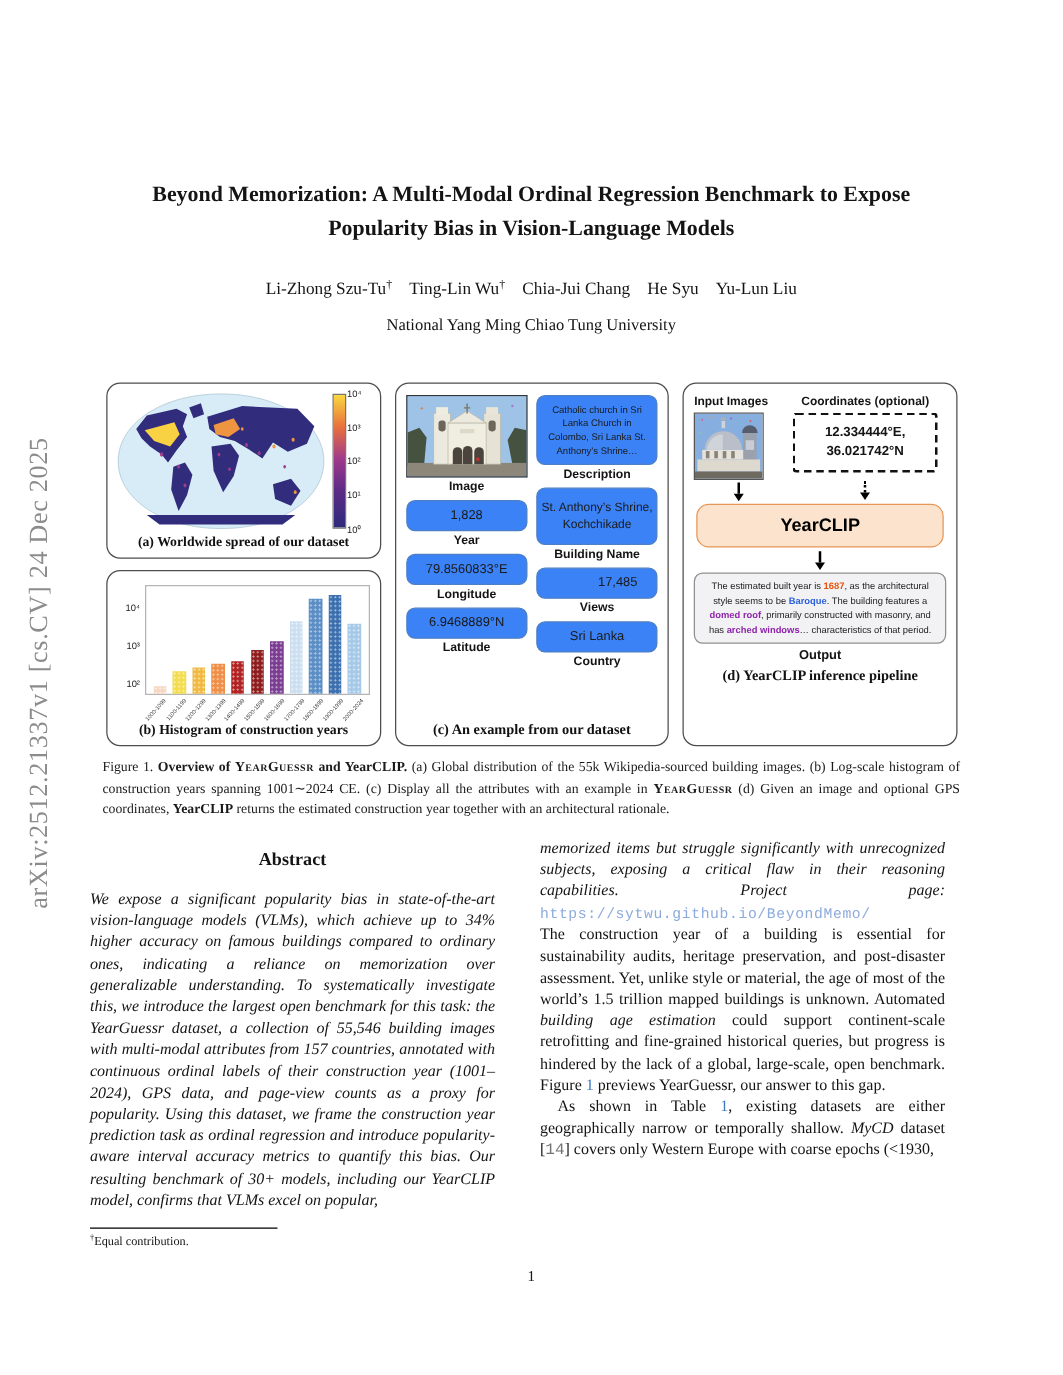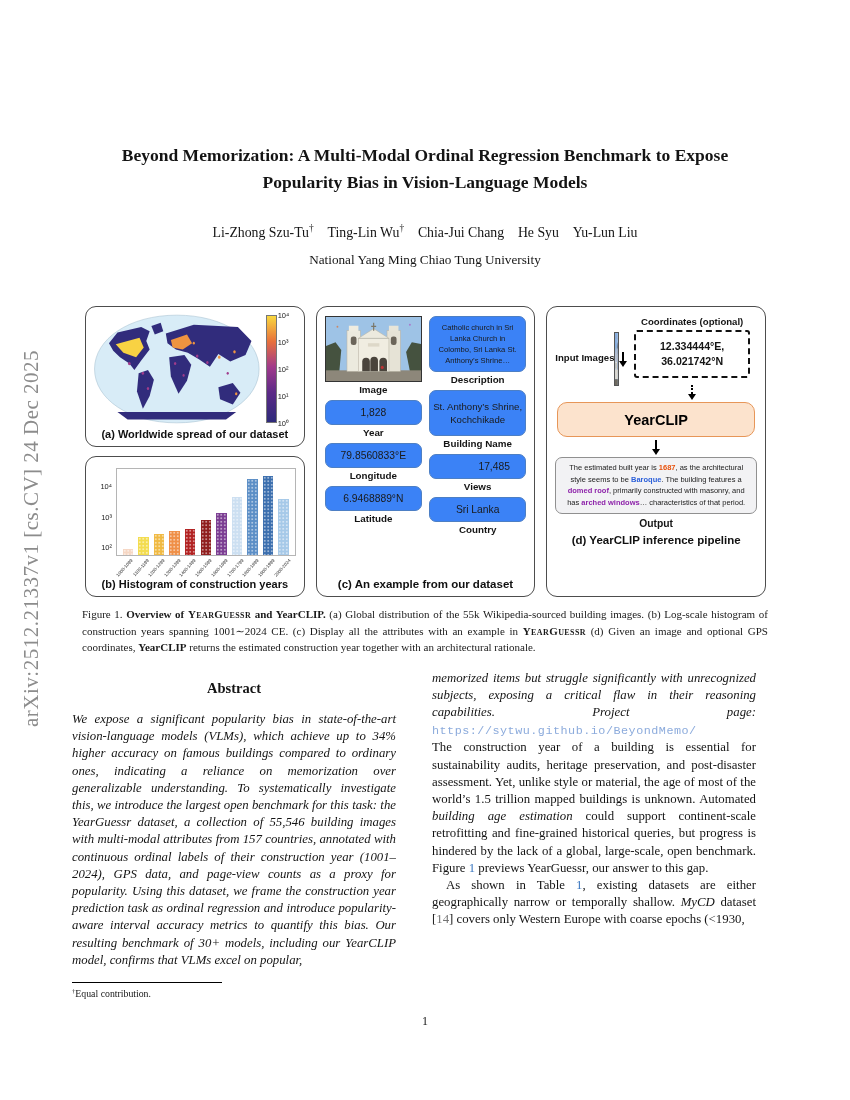--- a/index.html
+++ b/index.html
@@ -34,21 +34,21 @@
     position:absolute;top:306px;left:85px;width:681px;height:291px;
     display:flex;gap:11px;font-family:"Liberation Sans", sans-serif;
   }
   .fig-col1{width:220px;display:flex;flex-direction:column;gap:9px;}
   .panel{
     border:1.6px solid #4d4d4d;border-radius:11px;background:#fff;
     box-sizing:border-box;padding:6px;position:relative;
   }
   .panel-cap{
     text-align:center;font-weight:700;font-size:11px;color:#111;
-    font-family:Liberation Sans, sans-serif;
+    font-family:Liberation Serif, serif;
   }
   
   .panel-a{height:141px;display:flex;flex-direction:column;}
   .pa-body{flex:1;display:flex;gap:4px;align-items:stretch;}
   .pa-map{flex:1;}
   .pa-map svg{width:100%;height:100%;}
   .colorbar-wrap{width:32px;position:relative;margin:2px 0;}
   .colorbar{
     position:absolute;left:0;top:0;bottom:0;width:9px;
     border:0.6px solid #777;
@@ -84,21 +84,21 @@
     display:flex;align-items:center;justify-content:center;text-align:center;
     font-size:10.3px;color:#1a1a1a;padding:2px 3px;box-sizing:border-box;
   }
   .cbox.small{font-size:7.6px;line-height:1.45;}
   .pc-img{width:100%;height:66px;border:1px solid #333;box-sizing:border-box;background:#9ec3e6;}
   .pc-img svg{width:100%;height:100%;display:block;}
   .panel-c .panel-cap{font-size:11.5px;margin-top:4px;}
   
   .panel-d{width:220px;display:flex;flex-direction:column;padding:9px 8px 6px;}
   .d-cols{display:flex;}
-  .d-left{width:72px;display:flex;flex-direction:row;align-items:center;}
+  .d-left{width:72px;display:flex;flex-direction:column;}
   .d-right{flex:1;display:flex;flex-direction:column;align-items:center;}
   .d-toplabel{font-weight:700;font-size:9.6px;margin-bottom:3px;white-space:nowrap;}
   .d-img{width:56px;height:54px;border:1px solid #555;box-sizing:border-box;}
   .d-img svg{width:100%;height:100%;display:block;}
   .coord-box{
     border:2px dashed #111;border-radius:3px;background:#fff;
     width:112px;height:44px;display:flex;align-items:center;justify-content:center;
     font-weight:700;font-size:10.6px;text-align:center;line-height:1.45;
   }
   .arr{display:flex;flex-direction:column;align-items:center;margin:2px 0 1px;}
@@ -121,21 +121,21 @@
   .panel-d .panel-cap{font-size:11.5px;margin-top:3px;}
   
   .fig-caption{
     position:absolute;top:606px;left:82px;width:686px;
     font-size:11px;line-height:1.5;text-align:justify;color:#1a1a1a;
   }
   .b{font-weight:700;}
   .it{font-style:italic;}
   .sc{font-variant:small-caps;letter-spacing:0.4px;}
   .ref{color:#3c78c0;}
-  .cite{color:#737373;}
+  .cite{color:#737373;font-family:Liberation Mono, monospace;}
   .url{font-family:"Liberation Mono", monospace;color:#8cabdc;font-size:92%;letter-spacing:0.5px;}
   
   .cols{
     position:absolute;top:670px;left:72px;width:684px;height:330px;
     display:flex;gap:36px;
   }
   .col{width:332px;}
   .abstract-head{text-align:center;font-weight:700;font-size:14.5px;margin:10px 0 14px;}
   .abstract-body{font-style:italic;font-size:12.8px;line-height:1.345;text-align:justify;}
   .fn-rule{width:150px;border:none;border-top:1.1px solid #000;margin:13px 0 4px 0;}

